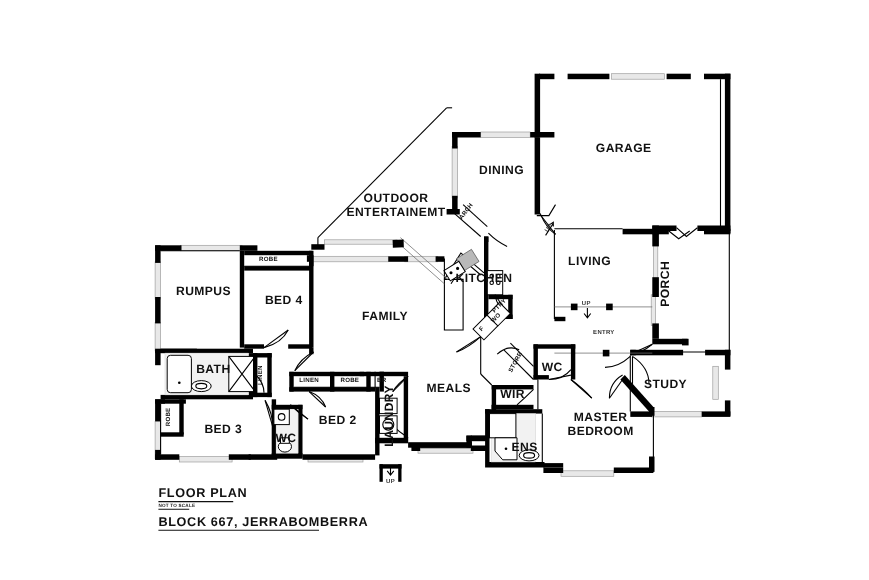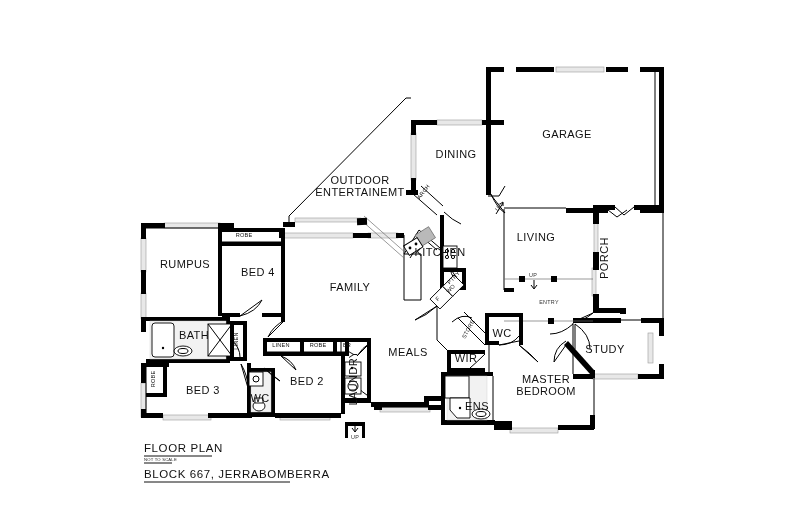--- a/index.html
+++ b/index.html
@@ -12,20 +12,21 @@
     height: 527px;
     font-family: "Liberation Sans", sans-serif;
     overflow: hidden;
     position: relative;
   }
   #plan-root {
     position: absolute;
     left: 0; top: 0;
     width: 790px;
     height: 527px;
+    font-weight: bold;
   }
   svg#floorplan {
     display: block;
     width: 790px;
     height: 527px;
   }
   .wall      { fill: #000000; }
   .thinline  { stroke: #000000; stroke-width: 1; fill: none; }
   .hairline  { stroke: #6e6e6e; stroke-width: 0.7; fill: none; }
   .winband   { fill: #e8e8e8; stroke: #9a9a9a; stroke-width: 0.6; }

